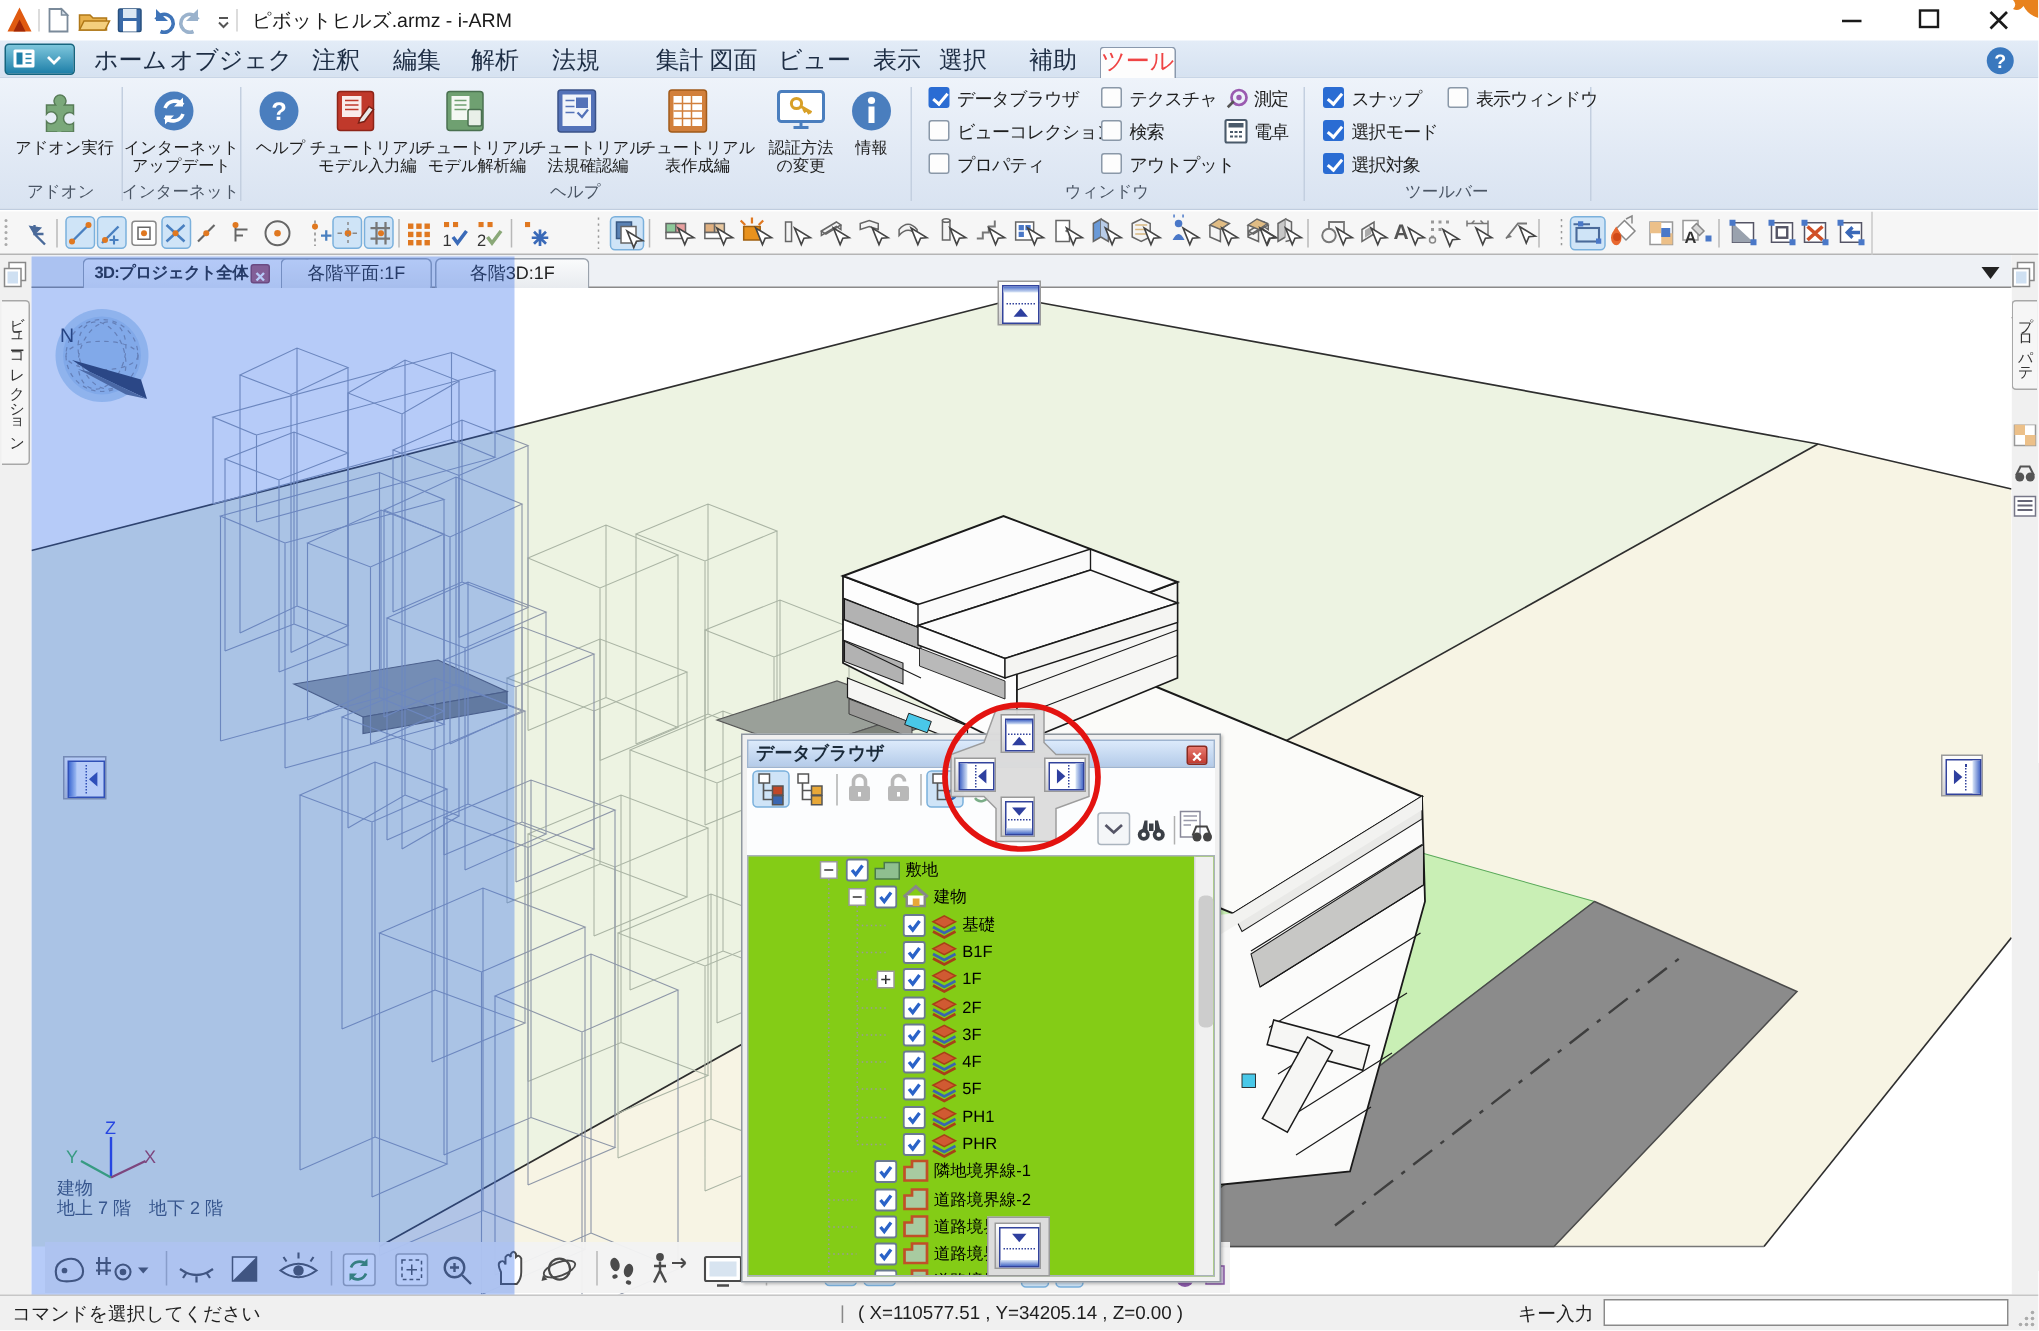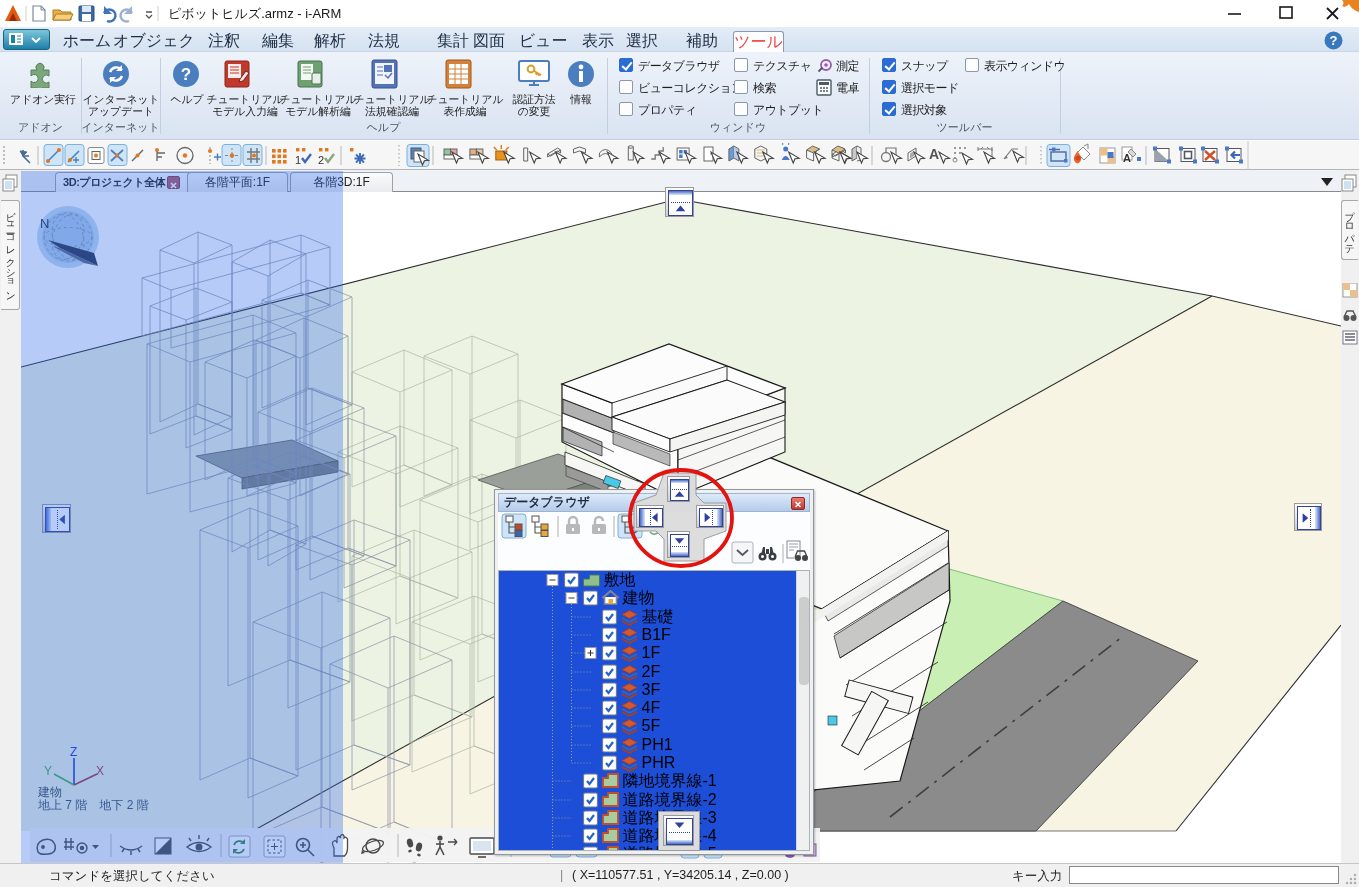--- a/index.html
+++ b/index.html
@@ -45,22 +45,22 @@
   
   #status { left:0; top:863px; width:1359px; height:24px; background:#f0f0f0;
     border-top:1px solid #c6c6c6; font-size:12.5px; color:#1e1e1e; }
   
   #dpanel { left:473px; top:297px; width:320px; height:366px;
     background:#f0f0f0; border:1px solid #8f979f; box-shadow:1px 1px 2px rgba(0,0,0,.25); }
   #dtitle { position:absolute; left:3px; top:3px; right:3px; height:19px;
     background:linear-gradient(#dceafb,#b4cbe9); border:1px solid #9eb4d0;
     font-size:12px; font-weight:bold; color:#1a2a3a; line-height:17px; padding-left:5px; }
   #dtools { position:absolute; left:3px; top:22px; right:3px; height:58px; background:#fcfdfe; }
-  #dtree { position:absolute; left:3px; top:80px; right:3px; bottom:3px; background:#1d4ed8;
-    border:1px solid #aab2ba; overflow:hidden; font-size:16px; color:#000; }
+  #dtree { position:absolute; left:3px; top:80px; right:3px; bottom:3px; background:#84cc16;
+    border:1px solid #aab2ba; overflow:hidden; font-size:11px; color:#000; }
   .trow { position:absolute; height:18px; line-height:18px; white-space:nowrap; }
 </style>
 </head>
 <body>
 
 <div class="abs" id="titlebar">
  <svg width="1359" height="27">
 
   <path d="M5 21 L13 5 L21 21 Z" fill="#e05a10"></path>
       <path d="M9 21 L13 13 L17 21 Z" fill="#a02808"></path>
@@ -870,21 +870,21 @@
           <path d="M7.7 1.5 l9.6 0 l-4.8 5.6 Z" fill="#2e3f9f"></path>
         </svg>
       </div>
     </div>
 <svg width="1320" height="671" viewBox="21 192 1320 671" style="position:absolute;left:0;top:0;z-index:36;pointer-events:none">
 <ellipse cx="681" cy="518" rx="51" ry="48" fill="none" stroke="#e31310" stroke-width="3.8"></ellipse>
 </svg>
 </div>
 <div class="abs" style="left:21px;top:171px;width:322px;height:692px;background:rgba(45,105,235,0.35);z-index:50"></div>
 <div class="abs" id="status">
-  <div class="abs" style="left:8px;top:4px;margin-left:41px;">コマンドを選択してください</div>
+  <div class="abs" style="left:8px;top:4px;">コマンドを選択してください</div>
   <div class="abs" style="left:560px;top:4px;color:#888;">|</div>
   <div class="abs" style="left:572px;top:4px;">( X=110577.51 , Y=34205.14 , Z=0.00 )</div>
   <div class="abs" style="left:1012px;top:4px;">キー入力</div>
   <div class="abs" style="left:1069px;top:2px;width:270px;height:18px;background:#fff;border:1px solid #8a8a8a;"></div>
   <svg class="abs" style="right:2px;bottom:2px" width="12" height="12">
       <g fill="#aaa">
         <circle cx="10" cy="2" r="1.2"></circle>
         <circle cx="6" cy="6" r="1.2"></circle>
         <circle cx="10" cy="6" r="1.2"></circle>
         <circle cx="2" cy="10" r="1.2"></circle>

